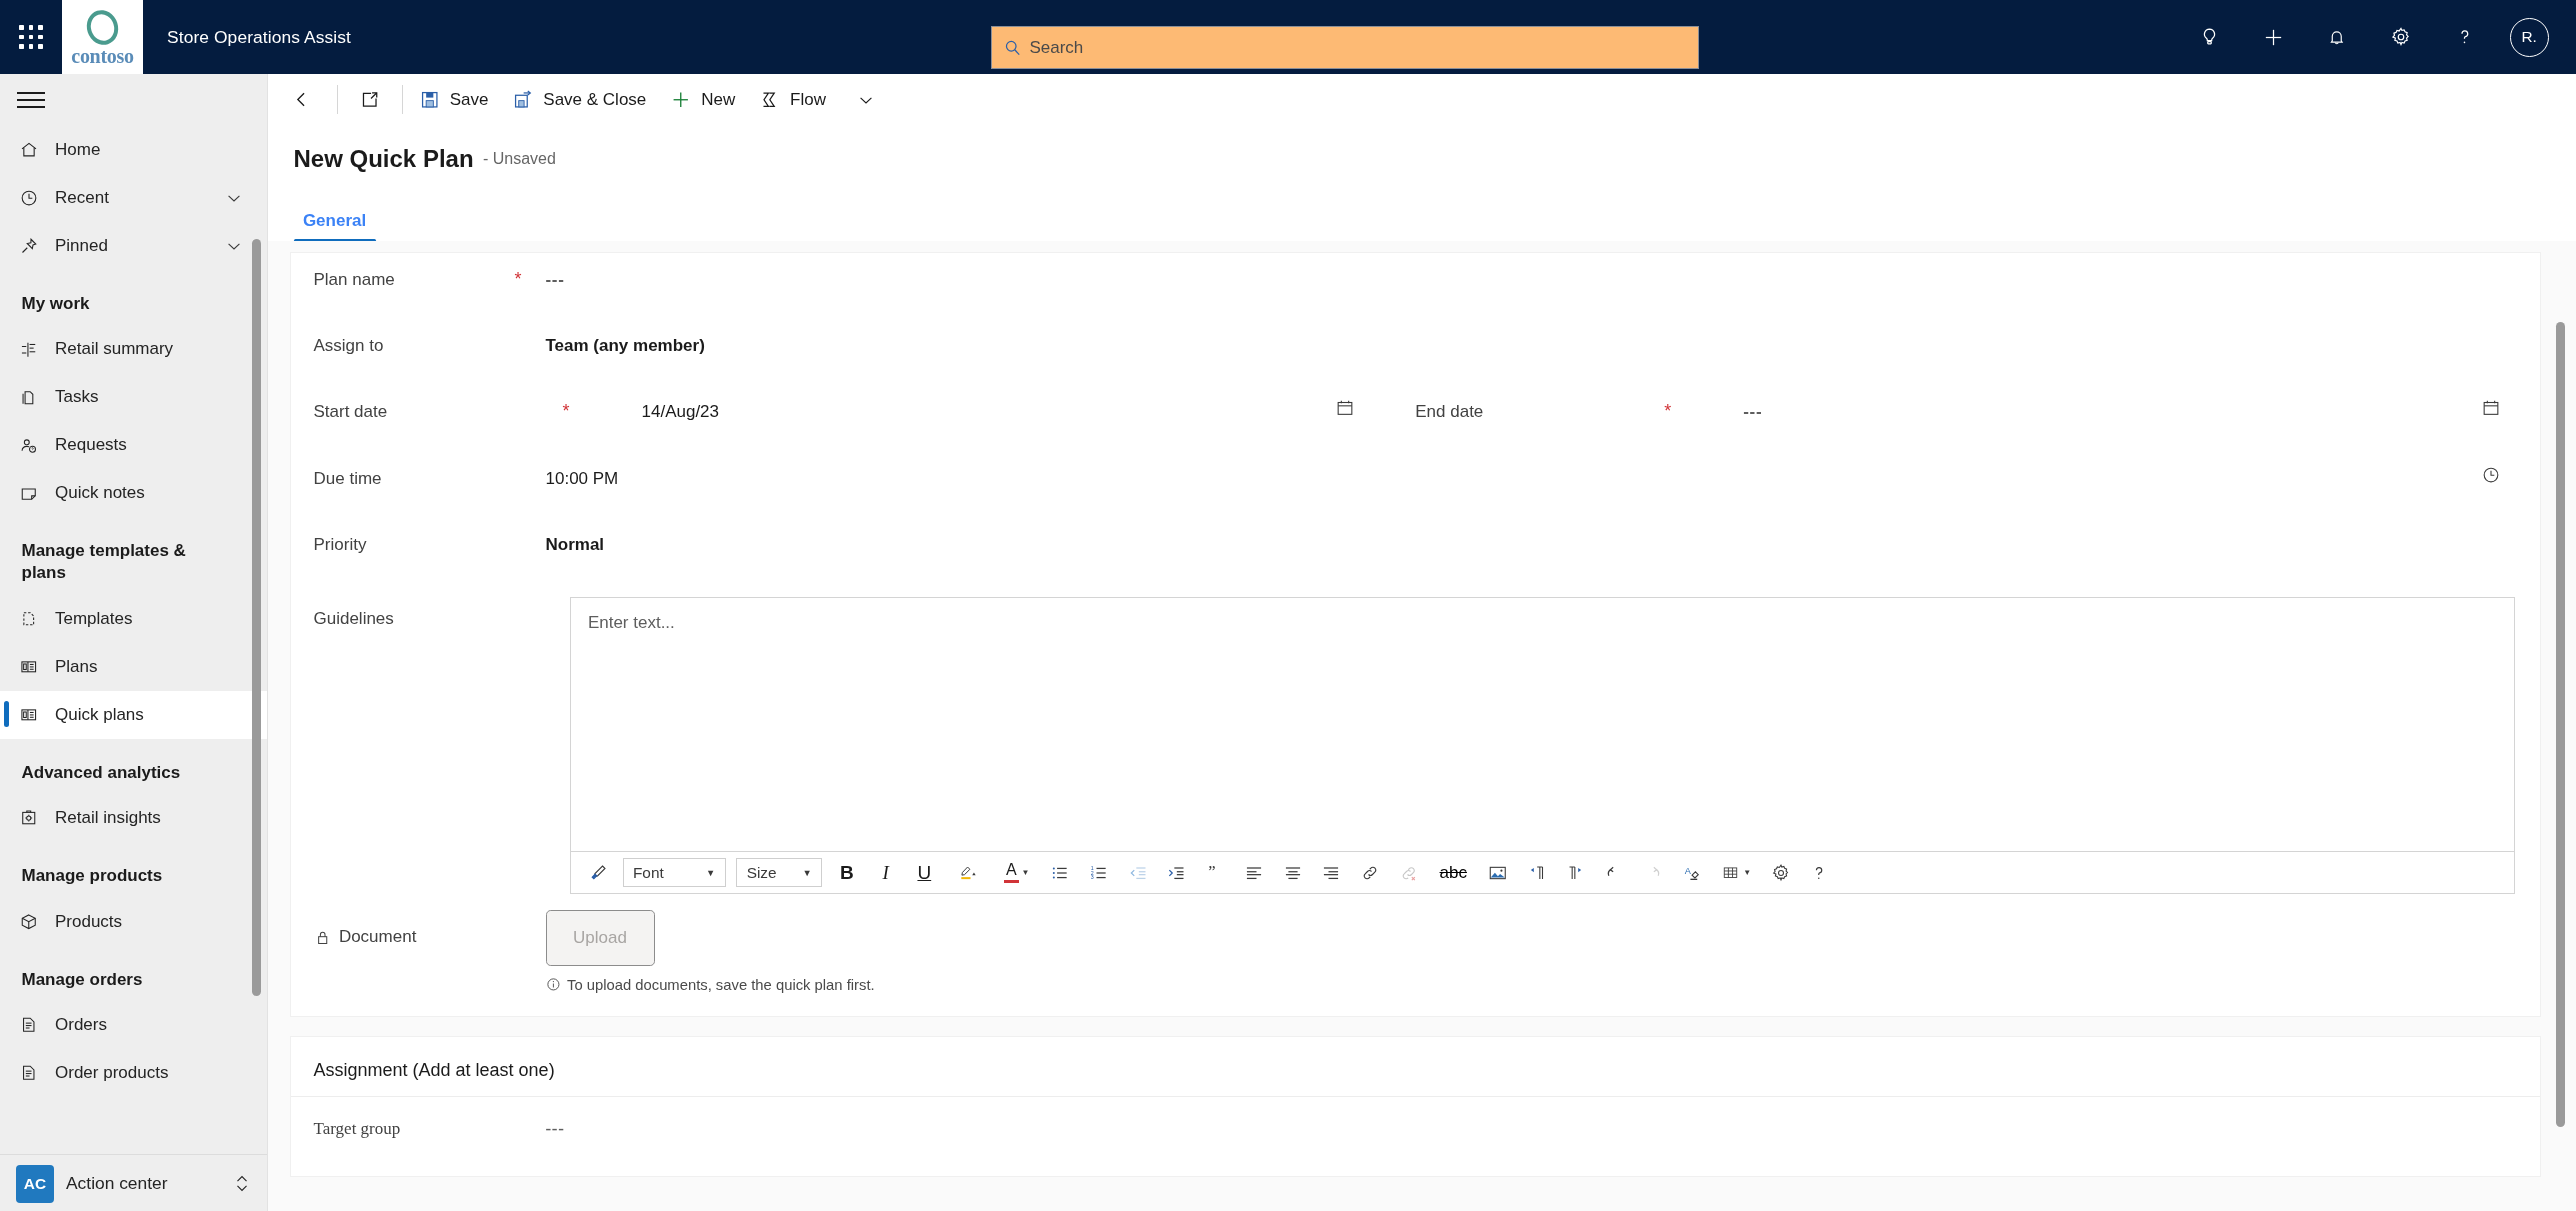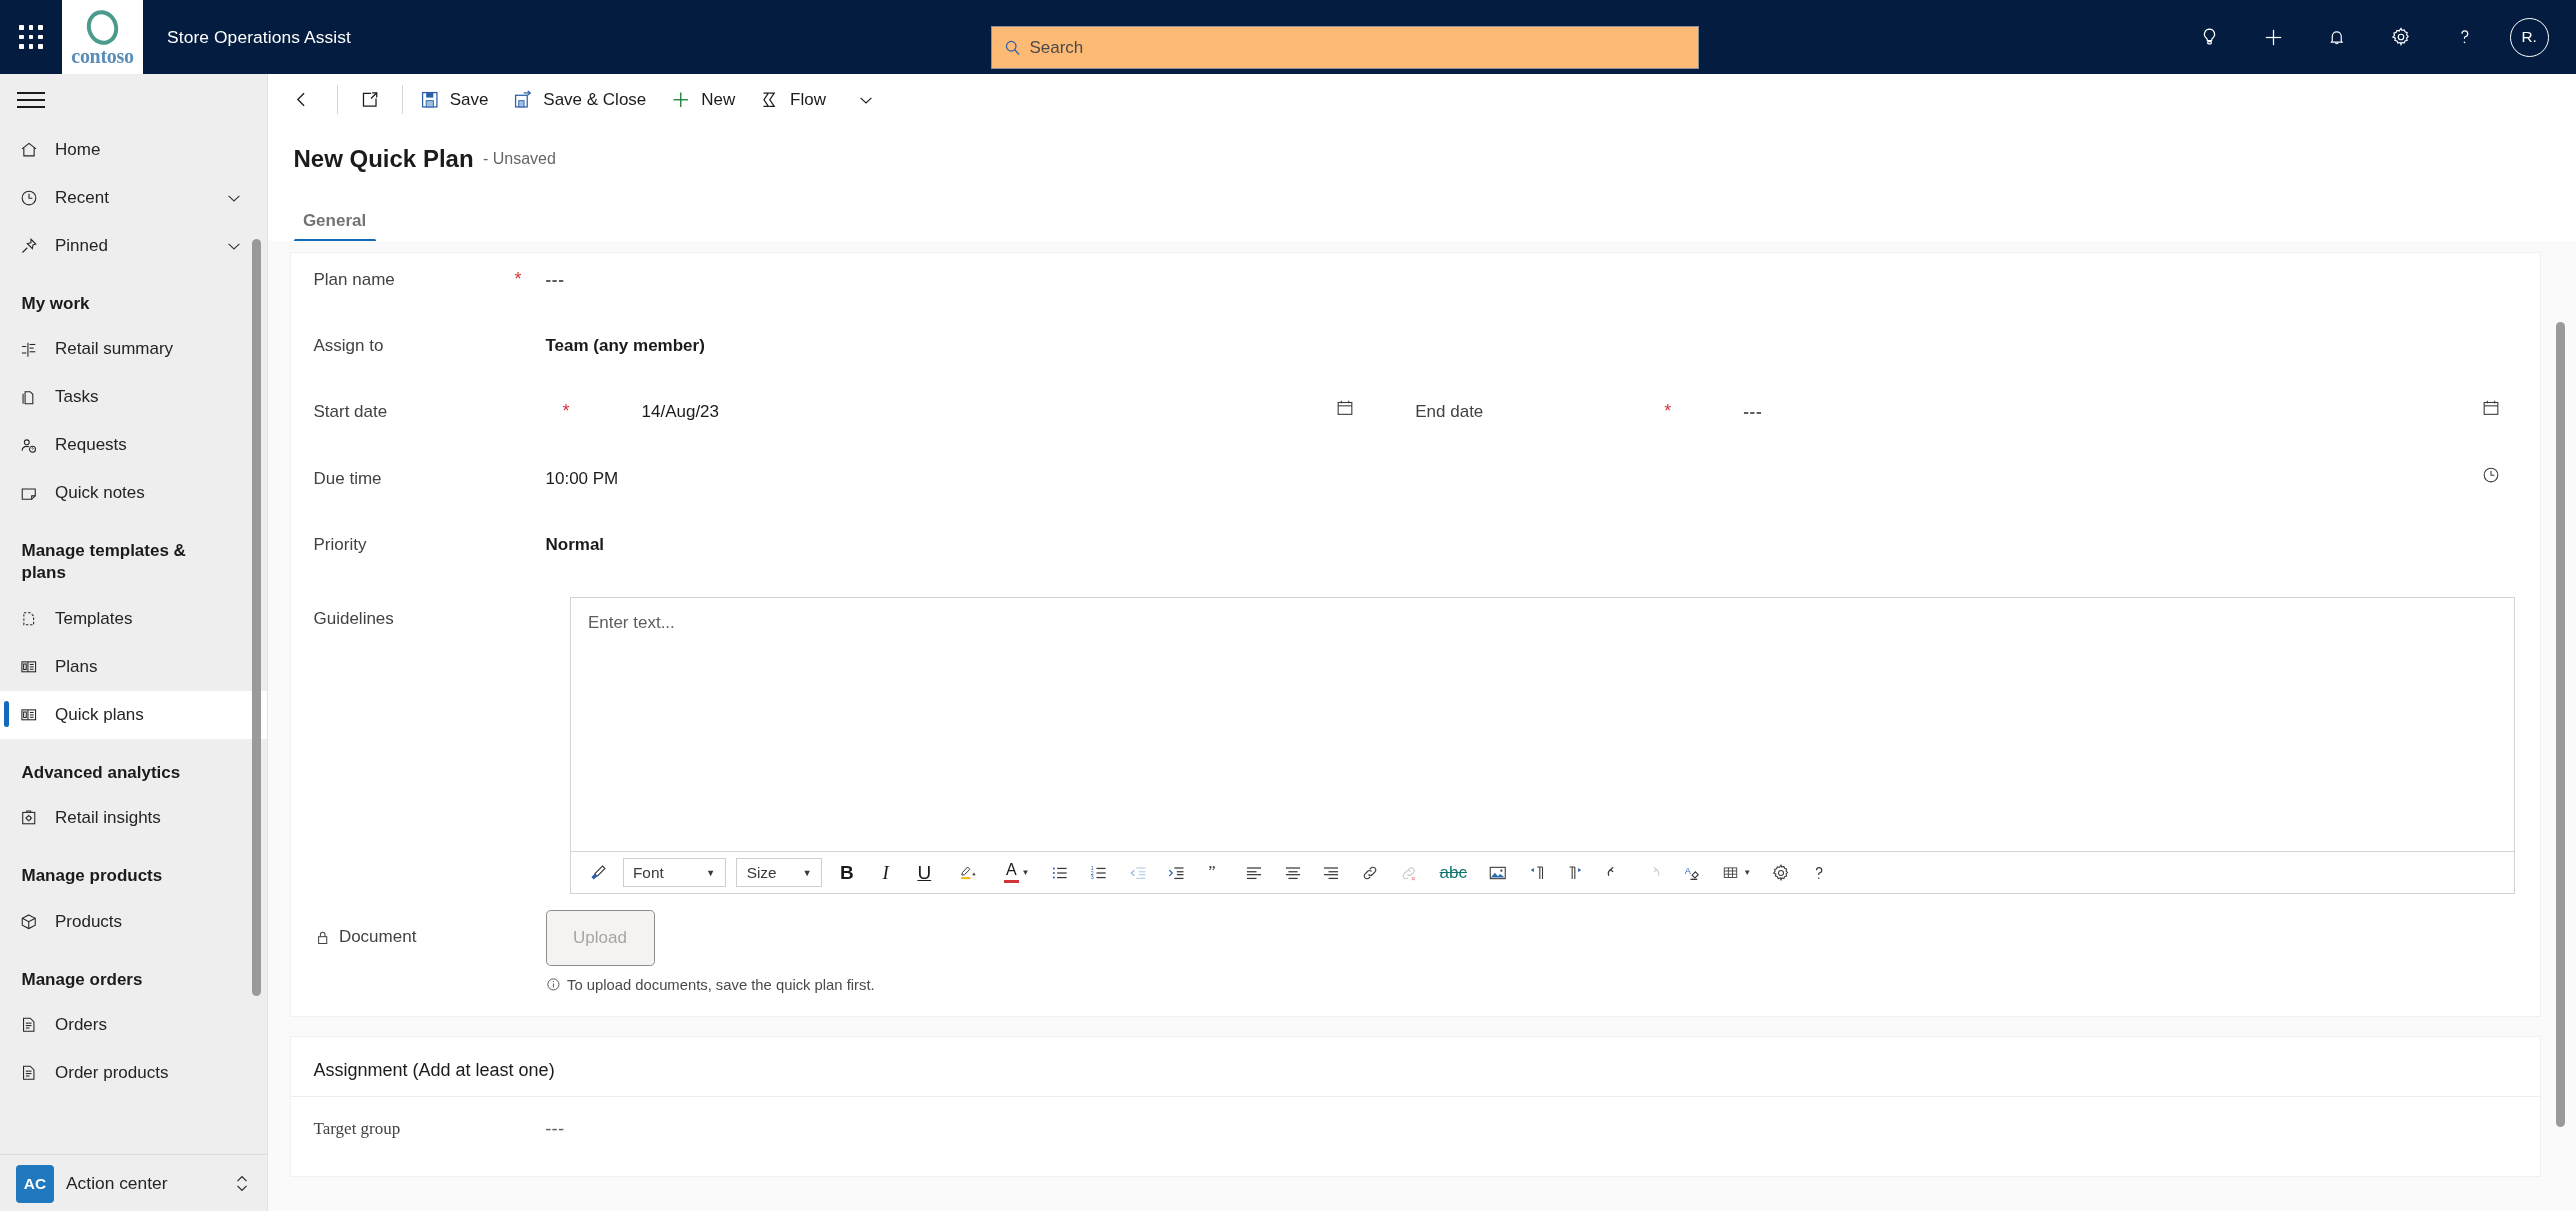--- a/index.html
+++ b/index.html
@@ -181,21 +181,21 @@
   .page-title { font-size: 24px; font-weight: 700; color: #1b1b1b; }
   .page-sub { font-size: 16px; color: #666666; margin-left: 9.4px; }
 
   .tabstrip {
     position: absolute; left: 268px; top: 192px;
     width: 2308px; height: 50px;
     background: #ffffff;
     display: flex; align-items: flex-end; padding-left: 25.5px;
   }
   .tab {
-    padding: 0 9.4px 10.7px 9.4px; font-size: 17px; color: #737373;
+    padding: 0 9.4px 10.7px 9.4px; font-size: 17px; color: #3b82f6;
     cursor: pointer; position: relative;
   }
   .tab.active { font-weight: 600; }
   .tab.active::after {
     content: ""; position: absolute; left: 0; right: 0; bottom: 0;
     height: 3.4px; background: #0f6cbd; border-radius: 2px;
   }
 
   
   .body-area {
@@ -814,21 +814,21 @@
             </svg>
           </div>
           <div class="tb-btn">
             <svg width="20" height="20" viewBox="0 0 24 24" fill="none" stroke="#c8c8c8" stroke-width="1.4">
               <path d="M10.2 13.8a3.4 3.4 0 0 0 4.8 0l2.2-2.2a3.4 3.4 0 1 0-4.8-4.8l-1.3 1.3"></path>
               <path d="M13.8 10.2a3.4 3.4 0 0 0-4.8 0l-2.8 2.8a3.4 3.4 0 1 0 4.8 4.8"></path>
               <path d="M15.4 17L19 20.6M19 17l-3.6 3.6" stroke="#e8a0a0"></path>
             </svg>
           </div>
           <div class="tb-btn" style="width:48px;">
-            <span style="font-size:17px;color:#0f766e;text-decoration:line-through;">abc</span>
+            <span style="font-size:17px;color:#000000;text-decoration:line-through;">abc</span>
           </div>
           <div class="tb-btn">
             <svg width="21.5" height="20" viewBox="0 0 24 24" fill="none" stroke="#3a3a3a" stroke-width="1.3">
               <rect x="3" y="5.2" width="18" height="13.6"></rect>
               <path d="M3.6 17.4l5-5.6 3.6 4 2.6-2.6 5.6 4.2z" fill="#2b6cb0" stroke="none"></path>
               <circle cx="16.4" cy="9.2" r="1.3" fill="#3a3a3a" stroke="none"></circle>
             </svg>
           </div>
           <div class="tb-btn">
             <svg width="20" height="20" viewBox="0 0 24 24" fill="none" stroke="#3a3a3a" stroke-width="1.3">

